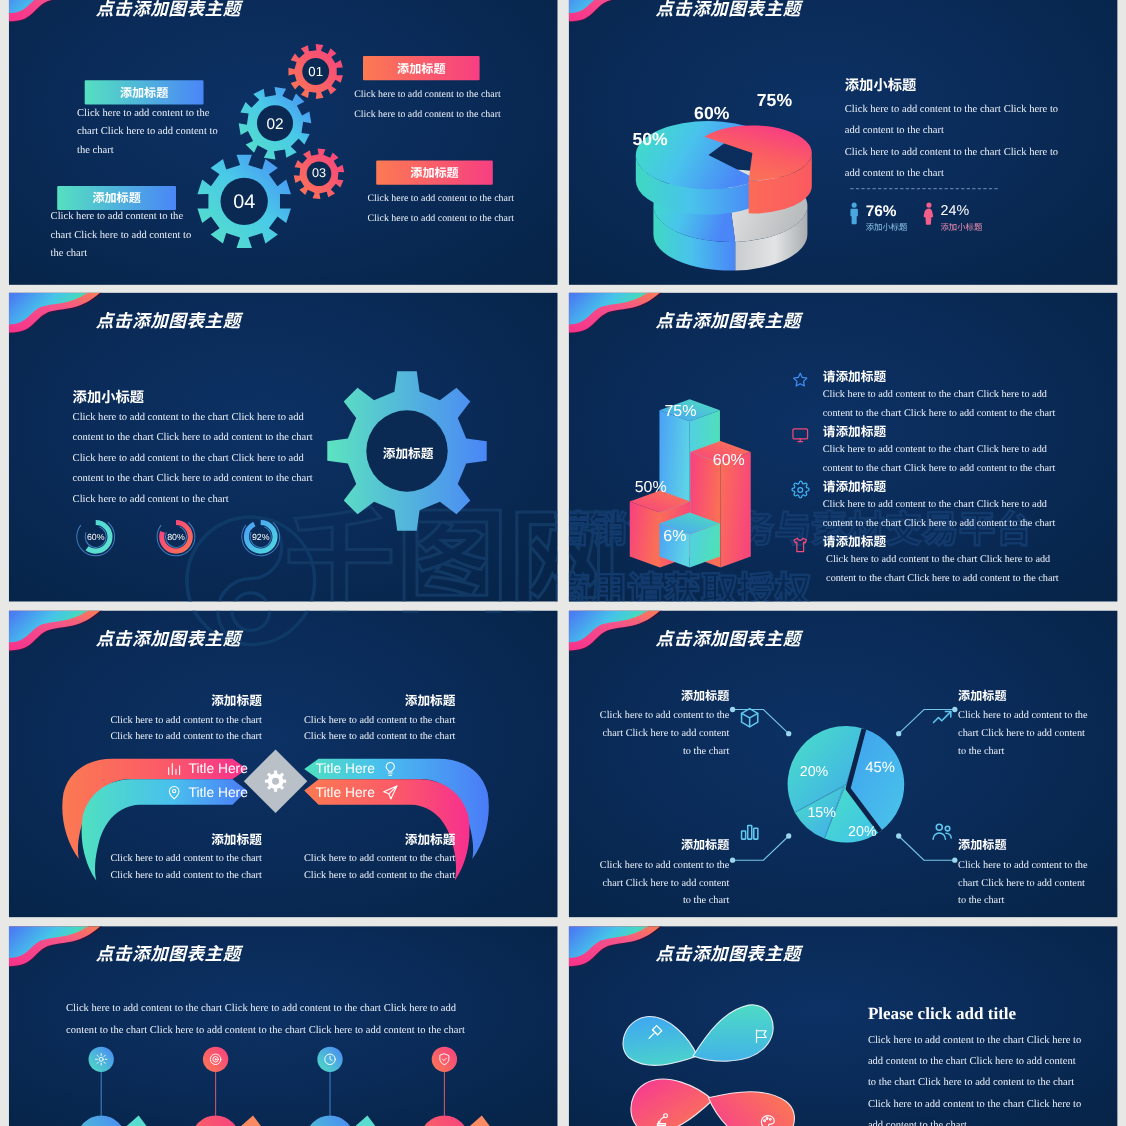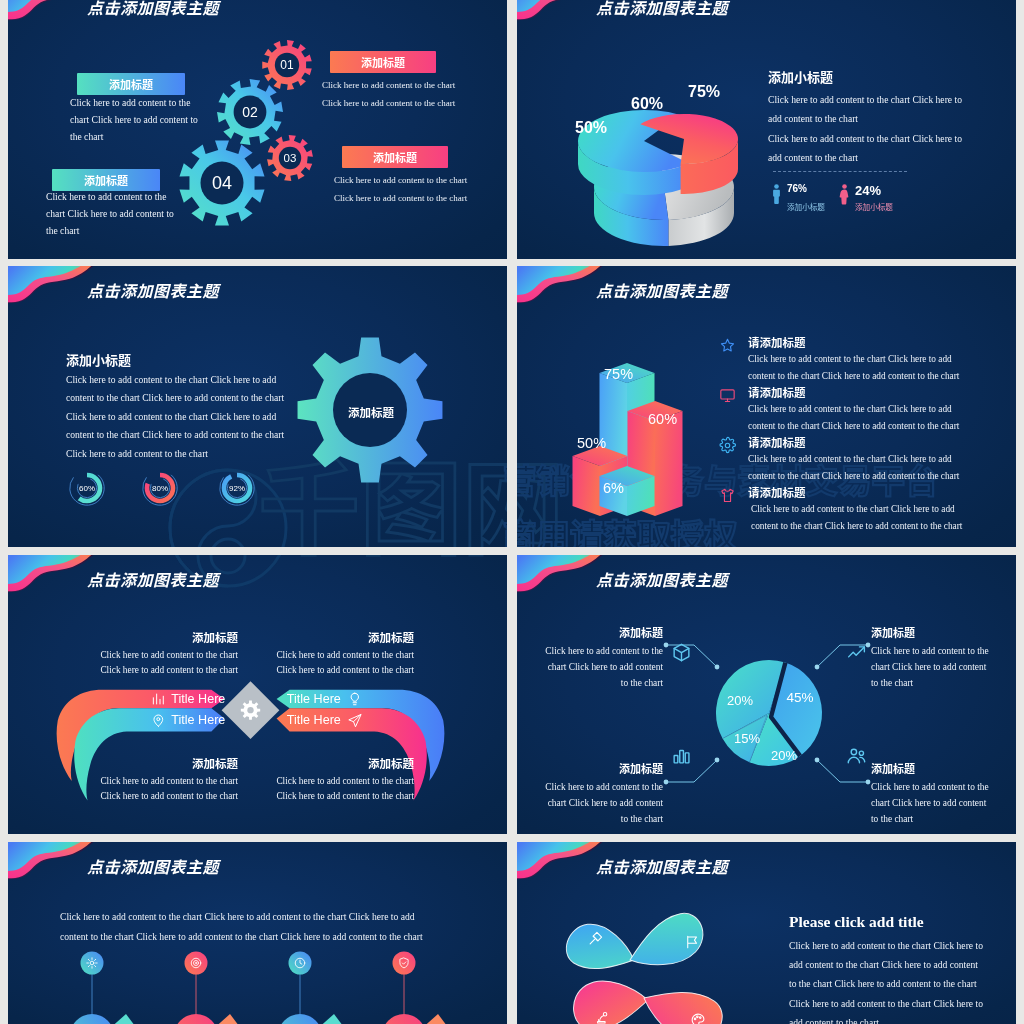--- a/index.html
+++ b/index.html
@@ -218,29 +218,29 @@
   <div class="sub-cn" style="position:absolute;left:251px;top:84px;font-size:13px;">添加小标题</div>
   <div class="small-en" style="position:absolute;left:251px;top:108px;width:199px;font-size:9.6px;line-height:1.95;">Click here to add content to the chart Click here to add content to the chart</div>
   <div class="small-en" style="position:absolute;left:251px;top:147px;width:199px;font-size:9.6px;line-height:1.95;">Click here to add content to the chart Click here to add content to the chart</div>
   <div style="position:absolute;left:256px;top:188px;width:134px;border-top:1px dashed #5d7da8;"></div>
 
   <div style="position:absolute;left:255px;top:200px;width:90px;">
     <svg width="9" height="21" viewBox="0 0 9 21" style="position:absolute;left:0;top:1px;">
       <circle cx="4.5" cy="2.5" r="2.3" fill="#4aa8e0"></circle>
       <path d="M2.1 5.8h4.8c.6 0 1 .45 1 1.05v5.0c0 .5-.35.85-.8.85h-.3v6.3c0 .5-.4.9-.9.9H3.1c-.5 0-.9-.4-.9-.9v-6.3h-.3c-.45 0-.8-.35-.8-.85V6.85c0-.6.45-1.05 1-1.05z" fill="#4aa8e0"></path>
     </svg>
-    <span style="position:absolute;left:15px;top:0px;color:#fff;font-size:10px;font-weight:bold;font-family:'Liberation Sans',sans-serif;">76%</span>
+    <span style="position:absolute;left:15px;top:0px;color:#fff;font-size:14px;font-weight:bold;font-family:'Liberation Sans',sans-serif;">76%</span>
     <span class="cn" style="position:absolute;left:15px;top:18px;color:#8fc7e8;font-size:7.6px;">添加小标题</span>
   </div>
   <div style="position:absolute;left:323px;top:200px;width:90px;">
     <svg width="9" height="21" viewBox="0 0 9 21" style="position:absolute;left:0;top:1px;">
       <circle cx="4.5" cy="2.5" r="2.3" fill="#f25f8a"></circle>
       <path d="M4.5 5.6c1.9 0 2.6 1.2 3.0 2.9l.8 3.9c.12.6-.2 1.0-.7 1.0h-.9l-.4 6.1c-.05.5-.4.9-.85.9H2.55c-.45 0-.8-.4-.85-.9L1.3 13.4H.4c-.5 0-.82-.4-.7-1.0l.8-3.9C.9 6.8 2.6 5.6 4.5 5.6z" fill="#f25f8a"></path>
     </svg>
-    <span style="position:absolute;left:15px;top:0px;color:#fff;font-size:13px;font-weight:bold;font-family:'Liberation Sans',sans-serif;">24%</span>
+    <span style="position:absolute;left:15px;top:0px;color:#fff;font-size:13px;font-weight:normal;font-family:'Liberation Sans',sans-serif;">24%</span>
     <span class="cn" style="position:absolute;left:15px;top:18px;color:#f08fb0;font-size:7.6px;">添加小标题</span>
   </div>
 
   <div style="position:absolute;left:171px;top:100px;color:#fff;font-size:16px;font-weight:bold;font-family:'Liberation Sans',sans-serif;">75%</div>
   <div style="position:absolute;left:114px;top:112px;color:#fff;font-size:16px;font-weight:bold;font-family:'Liberation Sans',sans-serif;">60%</div>
   <div style="position:absolute;left:58px;top:136px;color:#fff;font-size:16px;font-weight:bold;font-family:'Liberation Sans',sans-serif;">50%</div>
 </div>
 
 <div class="slide" id="s3" style="left:8px;top:266px;width:499px;height:281px;">
       <div class="wm" style="position: absolute; left: -8px; top: -266px; width: 1024px; height: 1024px; pointer-events: none; z-index: 1;">

